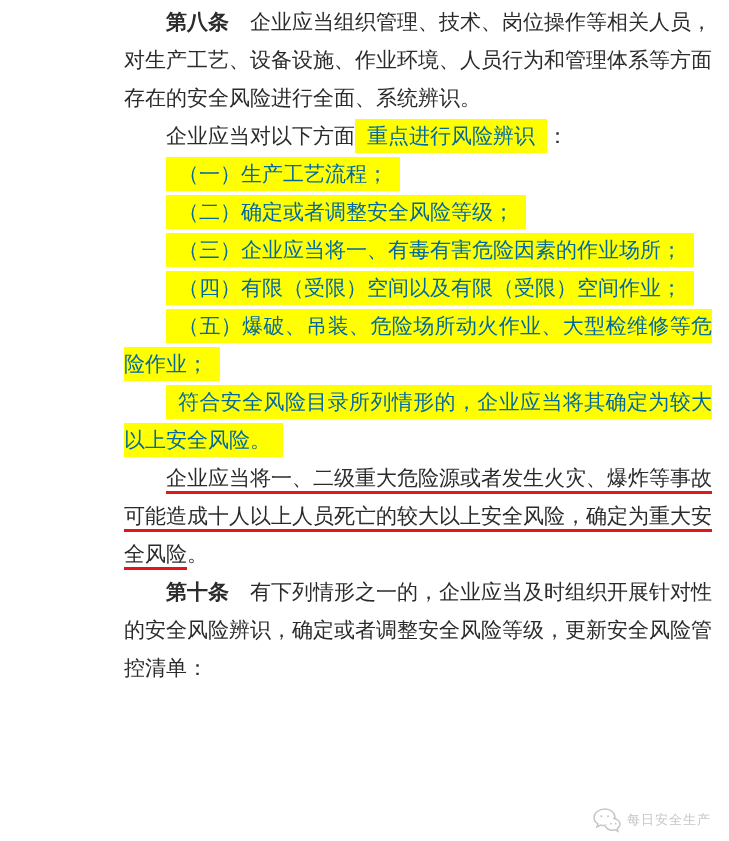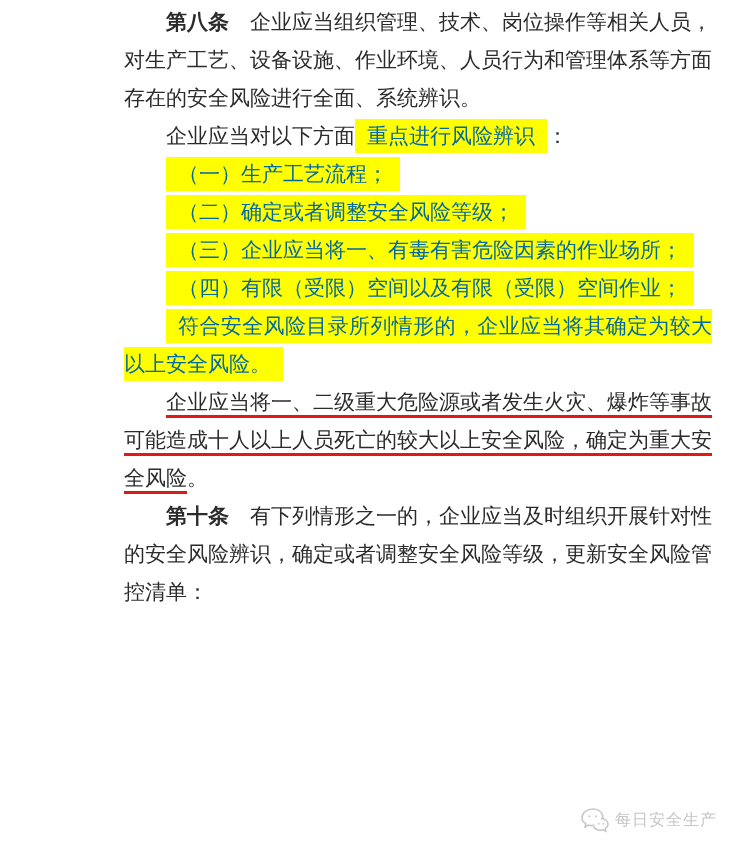--- a/index.html
+++ b/index.html
@@ -39,42 +39,43 @@
     color:#0369a1;
   }
   .rul{
     text-decoration:underline;
     text-decoration-color:var(--rul);
     text-decoration-thickness:3px;
     text-underline-offset:6px;
   }
   .watermark{
     position:absolute;
-    right:12px;bottom:8px;
+    right:18px;bottom:8px;
     display:flex;
     align-items:center;
     gap:5px;
     color:var(--wm);
-    font-size:16px;
+    font-size:13px;
     letter-spacing:1px;
     background:var(--bg);
     padding-left:4px;
   }
   .wm-icon{display:inline-block;line-height:0;}
 </style>
 </head>
 <body>
 
 <div class="doc">
     <p><span class="bold">第八条</span><span>　企业应当组织管理、技术、岗位操作等相关人员，对生产工艺、设备设施、作业环境、人员行为和管理体系等方面存在的安全风险进行全面、系统辨识。</span></p>
     <p><span>企业应当对以下方面</span><span class="hl">重点进行风险辨识</span><span>：</span></p>
     <p><span class="hl">（一）生产工艺流程；</span></p>
     <p><span class="hl">（二）确定或者调整安全风险等级；</span></p>
     <p><span class="hl">（三）企业应当将一、有毒有害危险因素的作业场所；</span></p>
     <p><span class="hl">（四）有限（受限）空间以及有限（受限）空间作业；</span></p>
+    <p><span class="hl">（五）爆破、吊装、危险场所动火作业、大型检维修等危险作业；</span></p>
     <p><span class="hl">符合安全风险目录所列情形的，企业应当将其确定为较大以上安全风险。</span></p>
     <p><span class="rul">企业应当将一、二级重大危险源或者发生火灾、爆炸等事故可能造成十人以上人员死亡的较大以上安全风险，确定为重大安全风险</span><span>。</span></p>
     <p><span class="bold">第十条</span><span>　有下列情形之一的，企业应当及时组织开展针对性的安全风险辨识，确定或者调整安全风险等级，更新安全风险管控清单：</span></p>
   </div>
 
 <div class="watermark">
   <span class="wm-icon">
     <svg width="30" height="26" viewBox="0 0 30 26" fill="none" stroke="#c6c6c6" stroke-width="1.5">
       <path d="M13 2 C6.9 2 2 5.8 2 10.4 c0 2.6 1.5 4.9 3.9 6.4 l-1 3.2 3.6-1.9 c1.1 0.3 2.3 0.5 3.5 0.5 6.1 0 11-3.7 11-8.2 C23 5.8 19.1 2 13 2 Z"></path>
       <circle cx="9.3" cy="9.3" r="1" fill="#c6c6c6" stroke="none"></circle>

